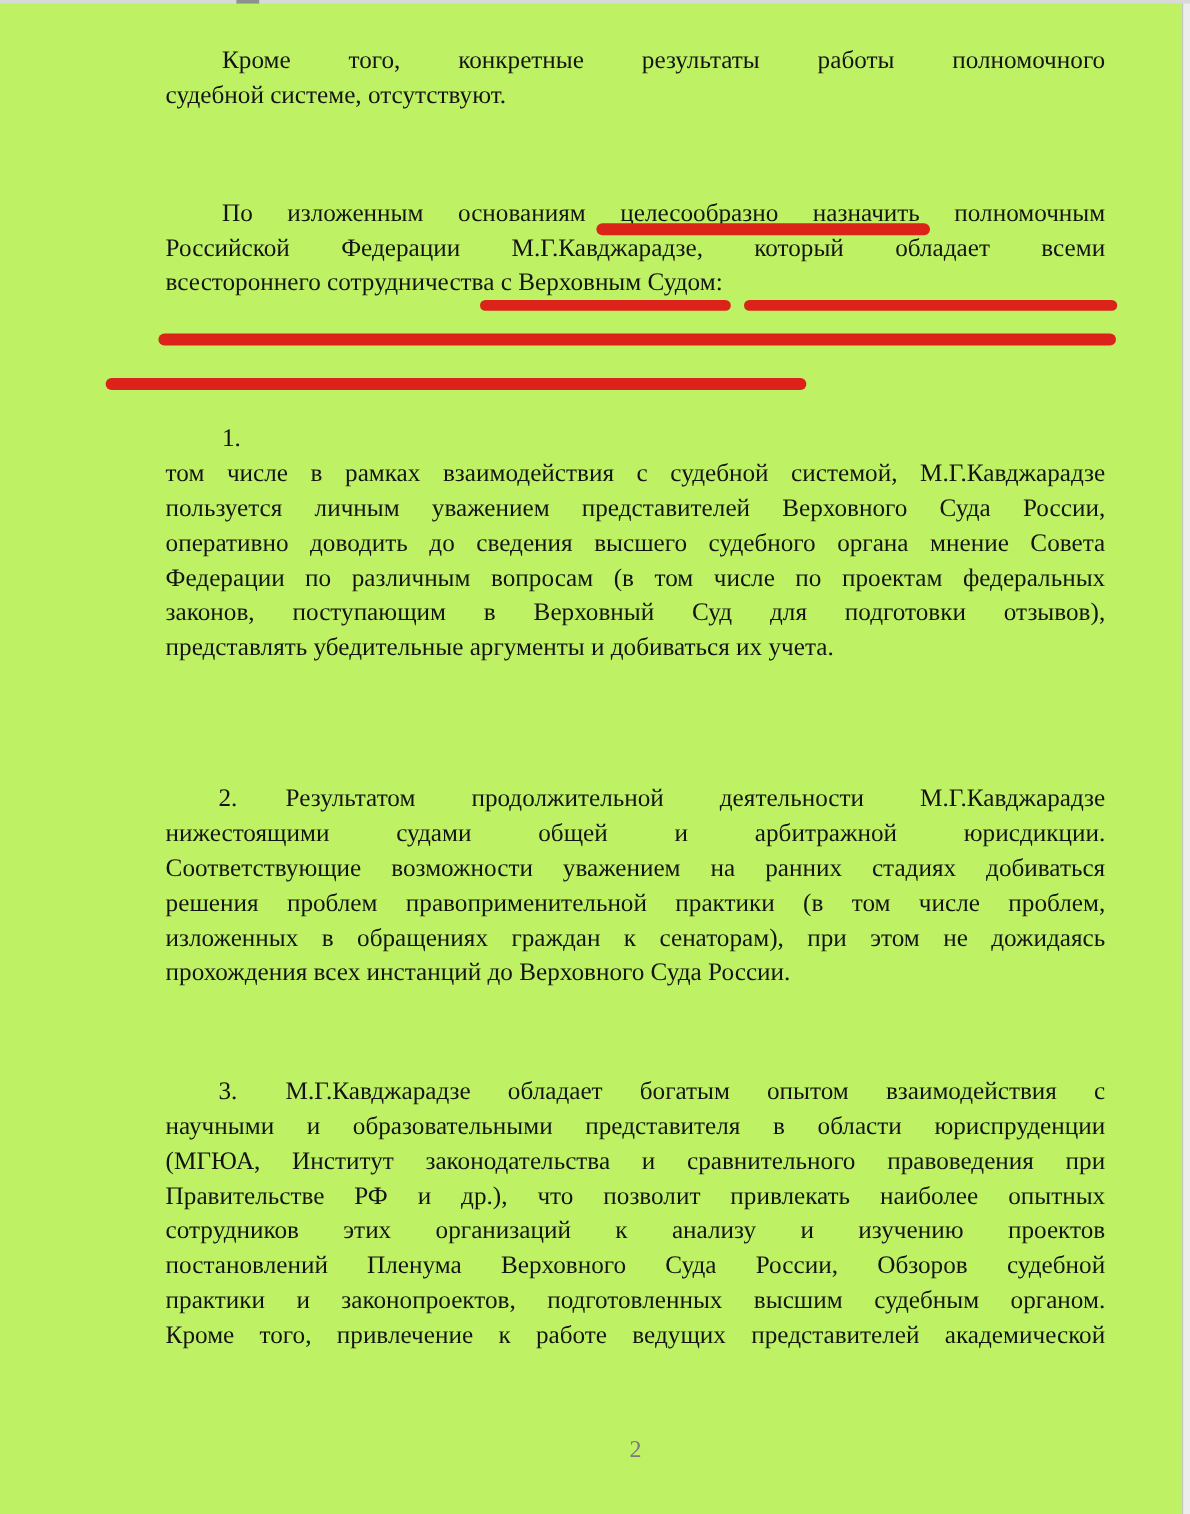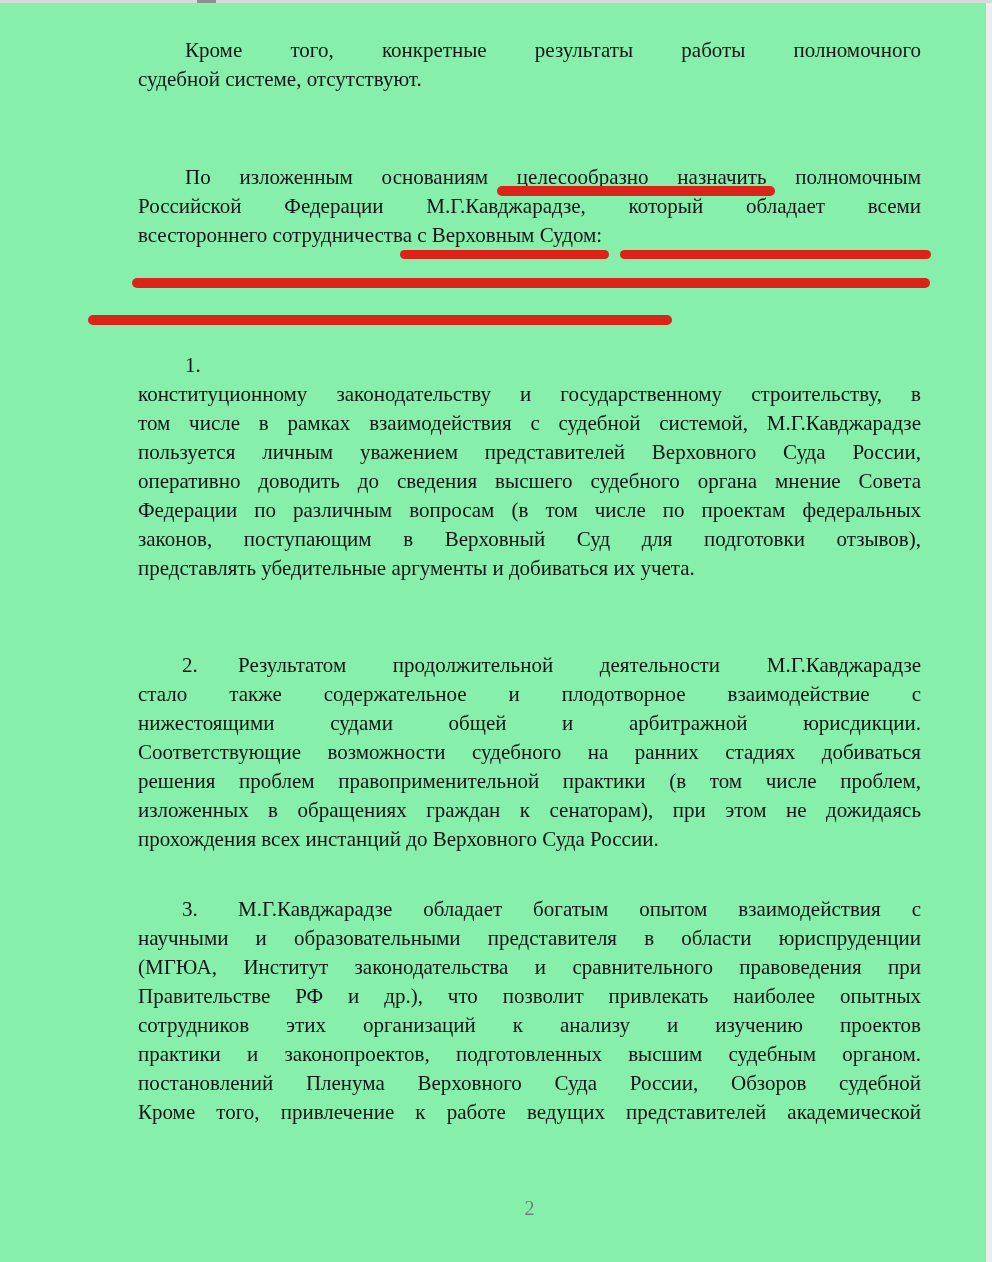--- a/index.html
+++ b/index.html
@@ -1,19 +1,19 @@
 <!DOCTYPE html>
 <html><head>
 <meta charset="utf-8">
 <style>
   html,body{margin:0;padding:0;background:#ffffff;}
   .screen{
     position:relative;
     width:992px;height:1262px;
-    background:#86efac;
+    background:#bef264;
     overflow:hidden;
     font-family:"Liberation Serif","DejaVu Serif",serif;
     color:#141414;
   }
   
   .top-strip{
     position:absolute;left:0;top:0;width:992px;height:3px;
     background:#d9d9d9;z-index:6;
   }
   .top-thumb{
@@ -80,45 +80,43 @@
         <div class="line l0">Кроме того, конкретные результаты работы полномочного</div>
         <div class="line l2 noju">судебной системе, отсутствуют.</div>
       </div>
       <div class="para p1">
         <div class="line l0">По изложенным основаниям целесообразно назначить полномочным</div>
         <div class="line l2">Российской Федерации М.Г.Кавджарадзе, который обладает всеми</div>
         <div class="line l4 noju">всестороннего сотрудничества с Верховным Судом:</div>
       </div>
       <div class="para p2">
         <div class="line l0"><span class="num">1.</span></div>
-        <div class="line l1">конституционному законодательству и государственному строительству, в</div>
         <div class="line l2">том числе в рамках взаимодействия с судебной системой, М.Г.Кавджарадзе</div>
         <div class="line l3">пользуется личным уважением представителей Верховного Суда России,</div>
         <div class="line l5">оперативно доводить до сведения высшего судебного органа мнение Совета</div>
         <div class="line l6">Федерации по различным вопросам (в том числе по проектам федеральных</div>
         <div class="line l7">законов, поступающим в Верховный Суд для подготовки отзывов),</div>
         <div class="line l8 noju">представлять убедительные аргументы и добиваться их учета.</div>
       </div>
       <div class="para p3">
         <div class="line l0"><span class="num">2.</span><span>Результатом продолжительной деятельности М.Г.Кавджарадзе</span></div>
-        <div class="line l1">стало также содержательное и плодотворное взаимодействие с</div>
         <div class="line l2">нижестоящими судами общей и арбитражной юрисдикции.</div>
-        <div class="line l3">Соответствующие возможности судебного на ранних стадиях добиваться</div>
+        <div class="line l3">Соответствующие возможности уважением на ранних стадиях добиваться</div>
         <div class="line l4">решения проблем правоприменительной практики (в том числе проблем,</div>
         <div class="line l5">изложенных в обращениях граждан к сенаторам), при этом не дожидаясь</div>
         <div class="line l6 noju">прохождения всех инстанций до Верховного Суда России.</div>
       </div>
       <div class="para p4">
         <div class="line l0"><span class="num">3.</span><span>М.Г.Кавджарадзе обладает богатым опытом взаимодействия с</span></div>
         <div class="line l1">научными и образовательными представителя в области юриспруденции</div>
         <div class="line l2">(МГЮА, Институт законодательства и сравнительного правоведения при</div>
         <div class="line l3">Правительстве РФ и др.), что позволит привлекать наиболее опытных</div>
         <div class="line l4">сотрудников этих организаций к анализу и изучению проектов</div>
+        <div class="line l5">постановлений Пленума Верховного Суда России, Обзоров судебной</div>
         <div class="line l6">практики и законопроектов, подготовленных высшим судебным органом.</div>
-        <div class="line l5">постановлений Пленума Верховного Суда России, Обзоров судебной</div>
         <div class="line l7">Кроме того, привлечение к работе ведущих представителей академической</div>
       </div>
     </div>
 
   <div class="redline u0" style="background: rgb(220, 35, 26);"></div>
   <div class="redline u1" style="background: rgb(220, 35, 26);"></div>
   <div class="redline u2" style="background: rgb(220, 35, 26);"></div>
   <div class="redline u3" style="background: rgb(220, 35, 26);"></div>
   <div class="redline u4" style="background: rgb(220, 35, 26);"></div>
 

